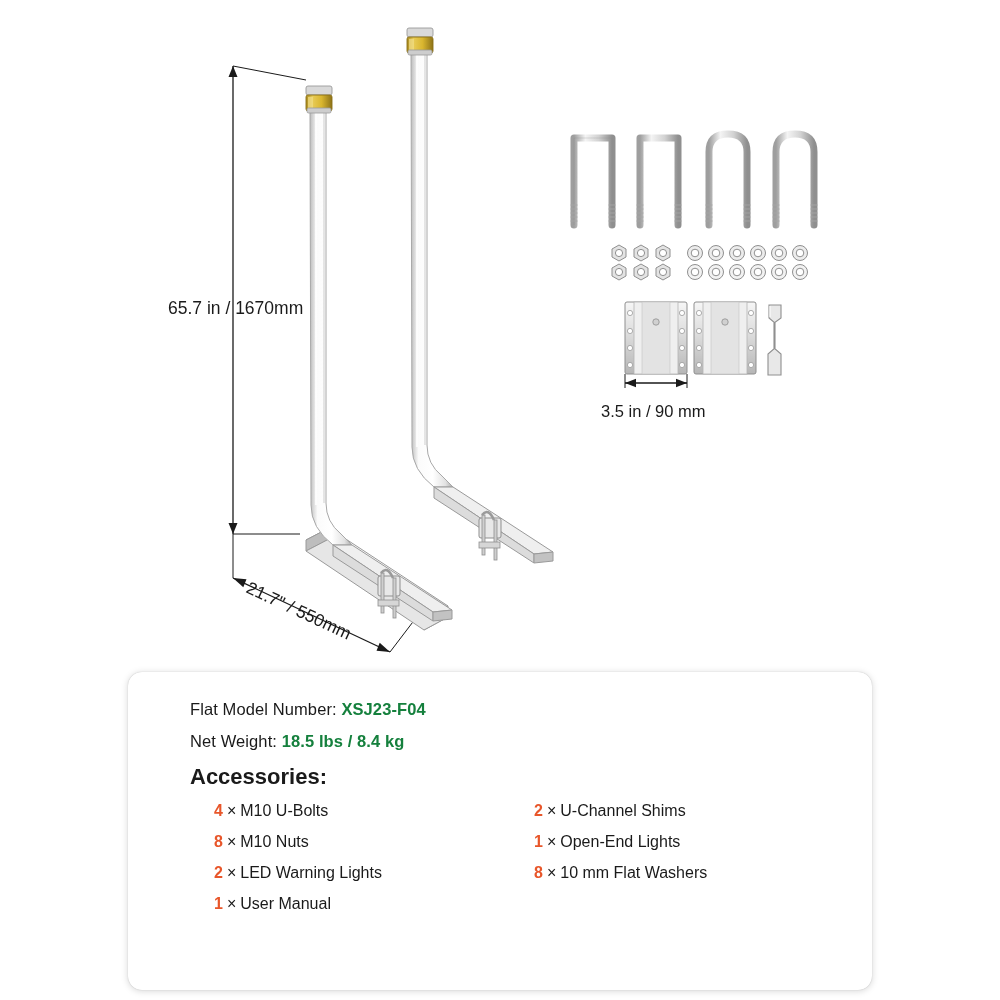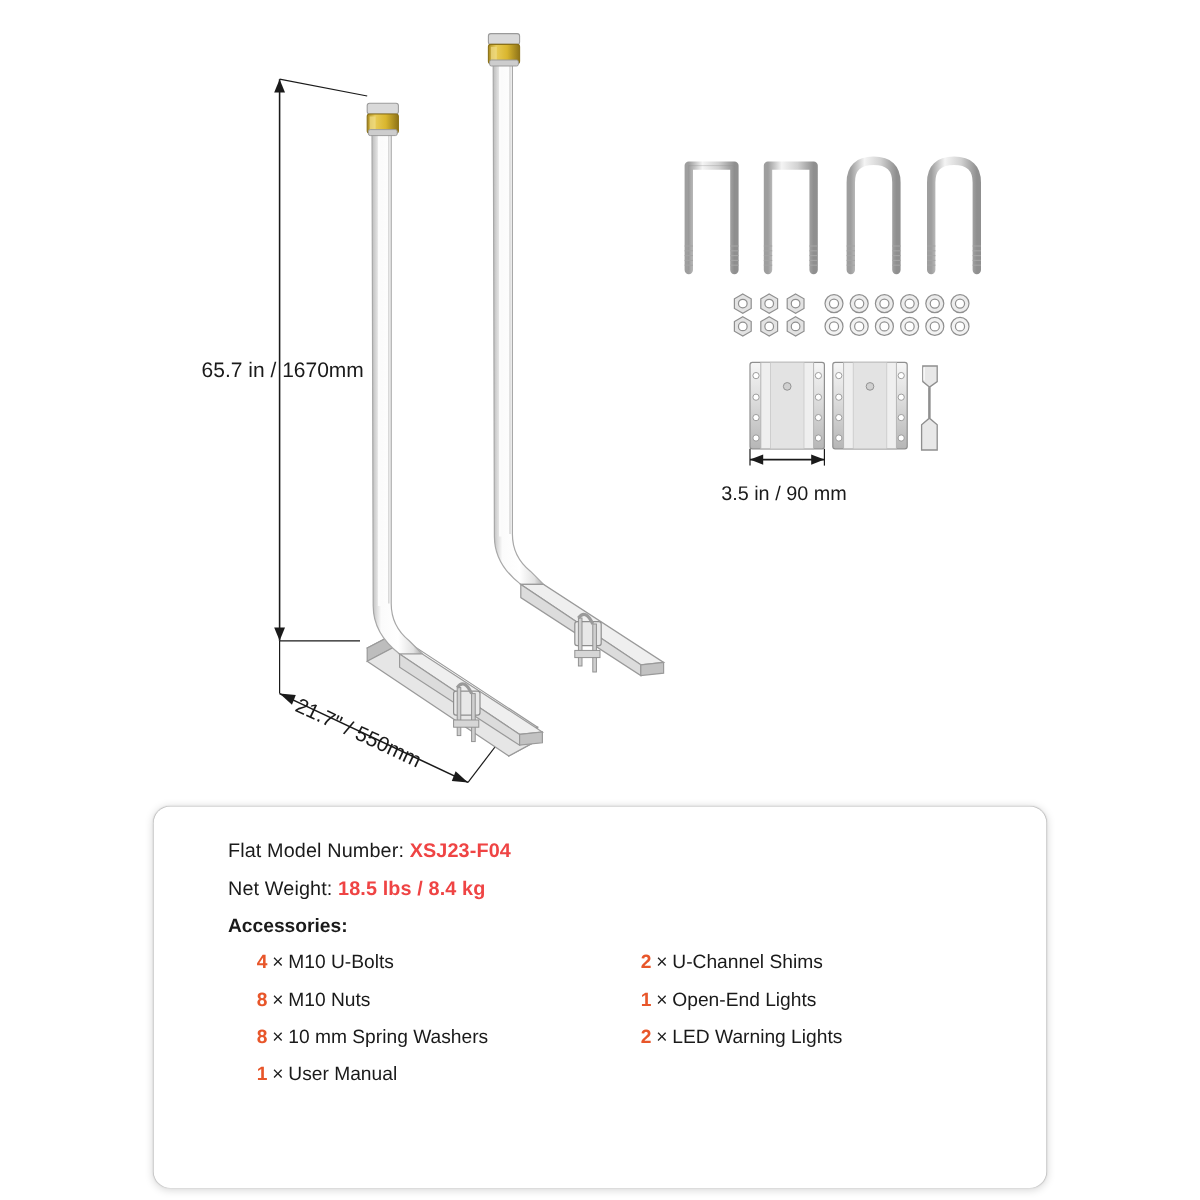--- a/index.html
+++ b/index.html
@@ -35,25 +35,25 @@
     padding: 28px 0 0 62px;
   }
   .spec-line {
     font-size: 16.5px;
     color: #1a1a1a;
     margin-bottom: 13px;
     letter-spacing: 0.1px;
     white-space: nowrap;
   }
   .spec-line .val {
-    color: #ef4444;
+    color: #15803d;
     font-weight: bold;
   }
   .acc-title {
-    font-size: 16px;
+    font-size: 22px;
     font-weight: bold;
     color: #1a1a1a;
     margin-top: 4px;
     margin-bottom: 12px;
   }
   .acc-grid {
     display: grid;
     grid-template-columns: 320px 320px;
     row-gap: 13px;
     padding-left: 24px;
@@ -427,24 +427,24 @@
       <div class="acc-item">
         <span class="qty">2</span><span class="times">×</span><span>U-Channel Shims</span>
       </div>
       <div class="acc-item">
         <span class="qty">8</span><span class="times">×</span><span>M10 Nuts</span>
       </div>
       <div class="acc-item">
         <span class="qty">1</span><span class="times">×</span><span>Open-End Lights</span>
       </div>
       <div class="acc-item">
-        <span class="qty">8</span><span class="times">×</span><span>10 mm Spring Washers</span>
-      </div>
-      <div class="acc-item">
         <span class="qty">2</span><span class="times">×</span><span>LED Warning Lights</span>
+      </div>
+      <div class="acc-item">
+        <span class="qty">8</span><span class="times">×</span><span>10 mm Flat Washers</span>
       </div>
       <div class="acc-item">
         <span class="qty">1</span><span class="times">×</span><span>User Manual</span>
       </div>
     </div>
   </div>
 
 </div>
 
 </body></html>

